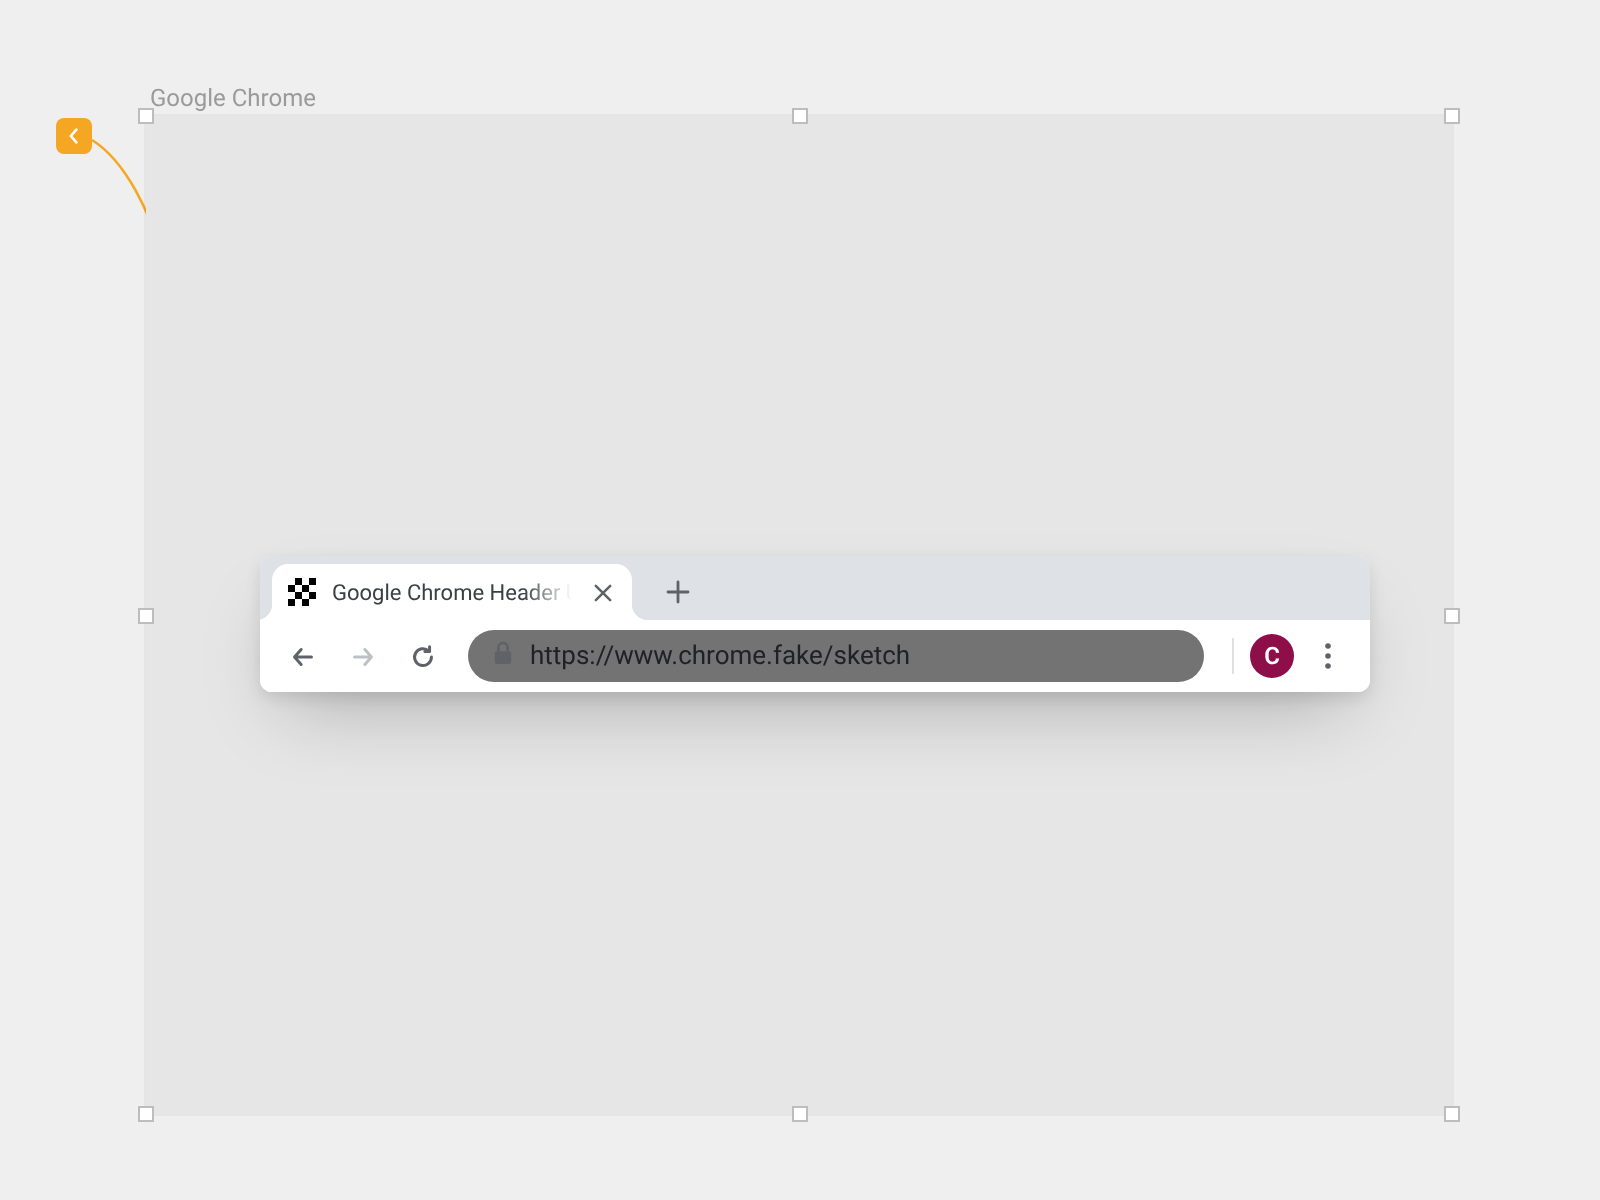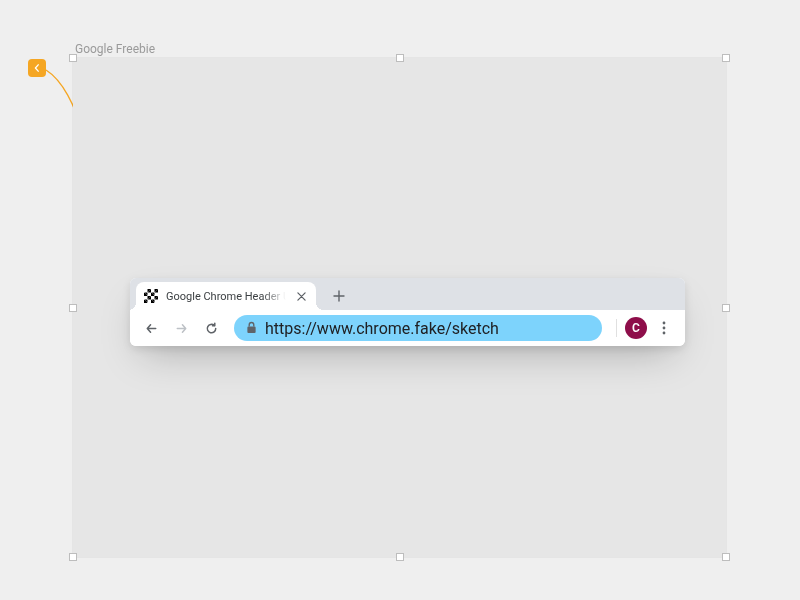--- a/index.html
+++ b/index.html
@@ -124,41 +124,41 @@
     height: 36px; background:#fff; display:flex; align-items:center;
     padding: 0 8px; gap:4px;
   }
   .nav-btn {
     width:26px; height:26px; border-radius:50%;
     display:flex; align-items:center; justify-content:center;
     color:#5f6368; cursor:pointer;
   }
   .nav-btn.disabled { color:#bdc1c6; cursor:default; }
   .omnibox {
-    flex:1; height:26px; background:#7dd3fc; border-radius:13px;
+    flex:1; height:26px; background:#737373; border-radius:13px;
     display:flex; align-items:center; padding:0 12px; gap:8px;
-    font-size:16px; color:#202124; margin:0 6px;
+    font-size:13px; color:#202124; margin:0 6px;
   }
   .omnibox .lock { color:#5f6368; flex-shrink:0; }
   .omnibox .url { flex:1; white-space:nowrap; overflow:hidden; }
   .vdiv { width:1px; height:18px; background:#e0e0e0; margin:0 4px; }
   .avatar {
     width:22px; height:22px; border-radius:50%; background:#8e0e4a;
     color:#fff; font-size:12px; font-weight:600;
     display:flex; align-items:center; justify-content:center;
   }
   .menu-btn {
     width:26px; height:26px; display:flex; align-items:center; justify-content:center;
     color:#5f6368; cursor:pointer;
   }
 </style>
 </head>
 <body>
 
-<div class="artboard-label">Google Freebie</div>
+<div class="artboard-label">Google Chrome</div>
 
 <div class="collapse-badge">
   <svg width="8" height="8" viewBox="0 0 10 10">
     <path d="M6.5 1 L3 5 L6.5 9" stroke="#fff" stroke-width="1.6" fill="none" stroke-linecap="round" stroke-linejoin="round"></path>
   </svg>
 </div>
 
 <svg class="connector">
   <path d="M46 70 C 78 90, 100 170, 86 235 C 76 280, 110 318, 137 321" stroke="#f5a623" stroke-width="1.3" fill="none"></path>
   <circle cx="137" cy="321" r="3" fill="none" stroke="#f5a623" stroke-width="1.3"></circle>

